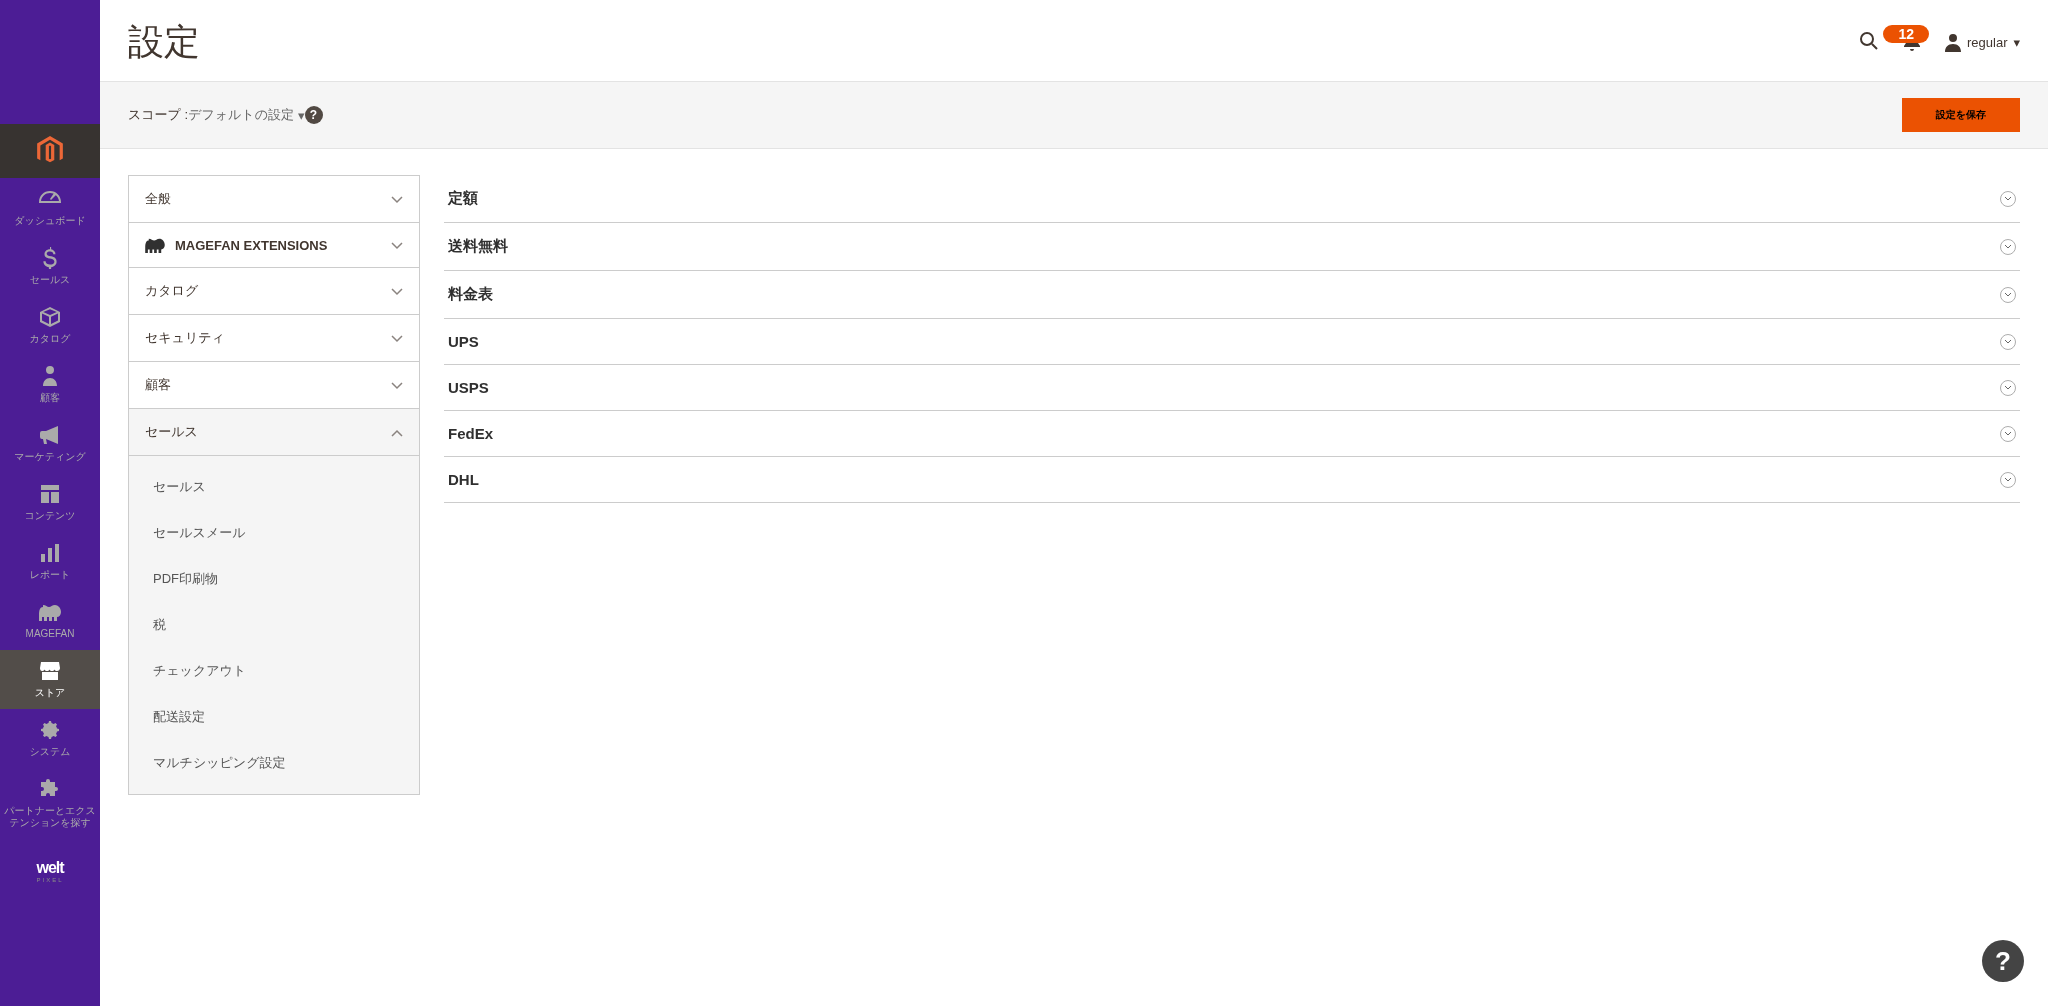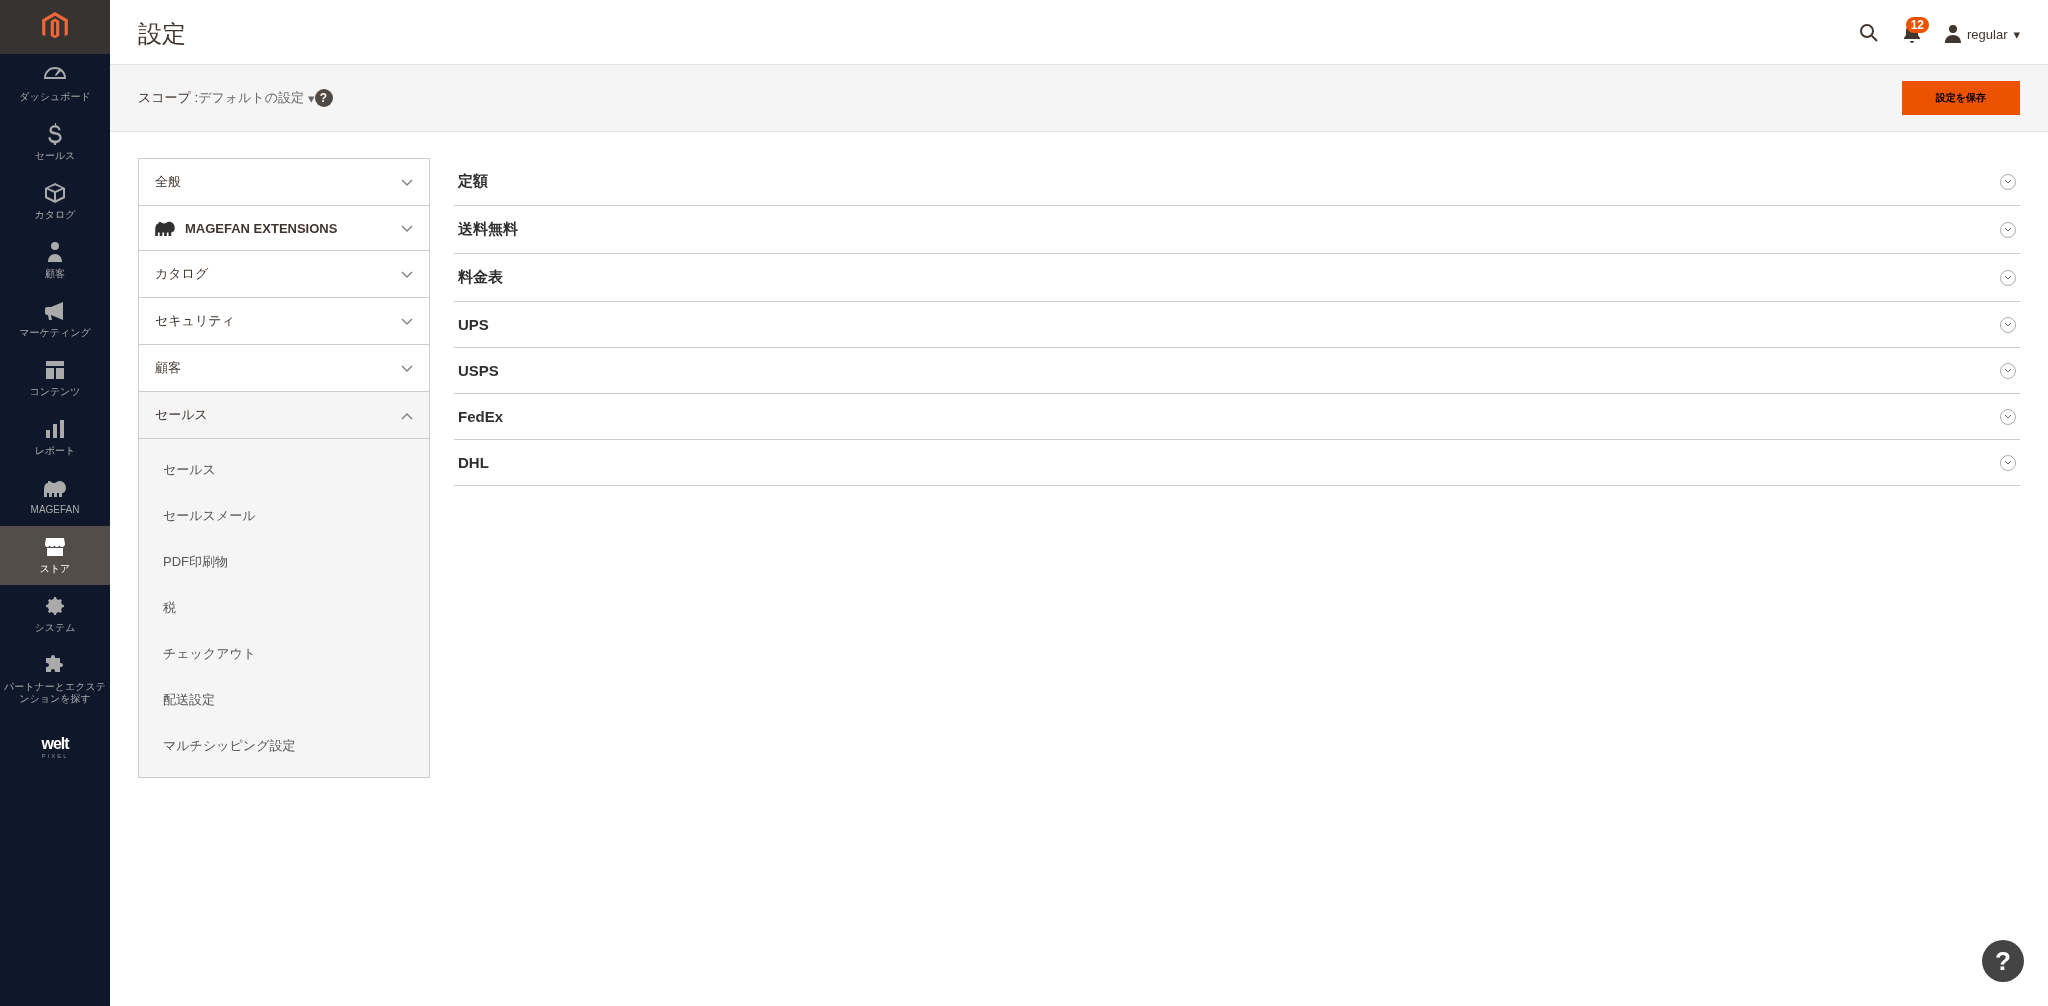--- a/index.html
+++ b/index.html
@@ -6,27 +6,28 @@
 body {
   font-family: 'Helvetica Neue', Helvetica, Arial, sans-serif;
   background: #fff;
   color: #333;
   font-size: 13px;
 }
 .layout { display: flex; min-height: 100vh; }
 
 
 .sidebar {
-  width: 110px;
-  background: #0f172a;
+  width: 100px;
+  background: #4c1d95;
   display: flex;
   flex-direction: column;
   align-items: stretch;
   font-size: 10px;
   color: #aaa;
+  justify-content: center;
 }
 .logo-wrap {
   padding: 12px 0;
   display: flex;
   justify-content: center;
   background: #373330;
 }
 .sidebar-item {
   display: flex;
   flex-direction: column;
@@ -56,34 +57,34 @@
 
 
 .main { flex: 1; display: flex; flex-direction: column; }
 
 .topbar {
   display: flex;
   align-items: center;
   padding: 18px 28px 14px;
 }
 .page-title {
-  font-size: 24px;
+  font-size: 36px;
   font-weight: 400;
   color: #41362f;
 }
 .topbar-actions { margin-left: auto; display: flex; align-items: center; gap: 24px; }
 .top-action { cursor: pointer; position: relative; color: #41362f; }
 .badge {
   position: absolute;
   top: -6px; right: -8px;
   background: #eb5202;
   color: #fff;
   border-radius: 10px;
-  font-size: 12px;
-  padding: 1px 5px;
+  font-size: 14px;
+  padding: 1px 15px;
   font-weight: 600;
 }
 .user { display: flex; align-items: center; gap: 6px; cursor: pointer; color: #41362f; font-size: 13px; }
 
 .scope-bar {
   background: #f5f5f5;
   border-top: 1px solid #e3e3e3;
   border-bottom: 1px solid #e3e3e3;
   padding: 16px 28px;
   display: flex;

